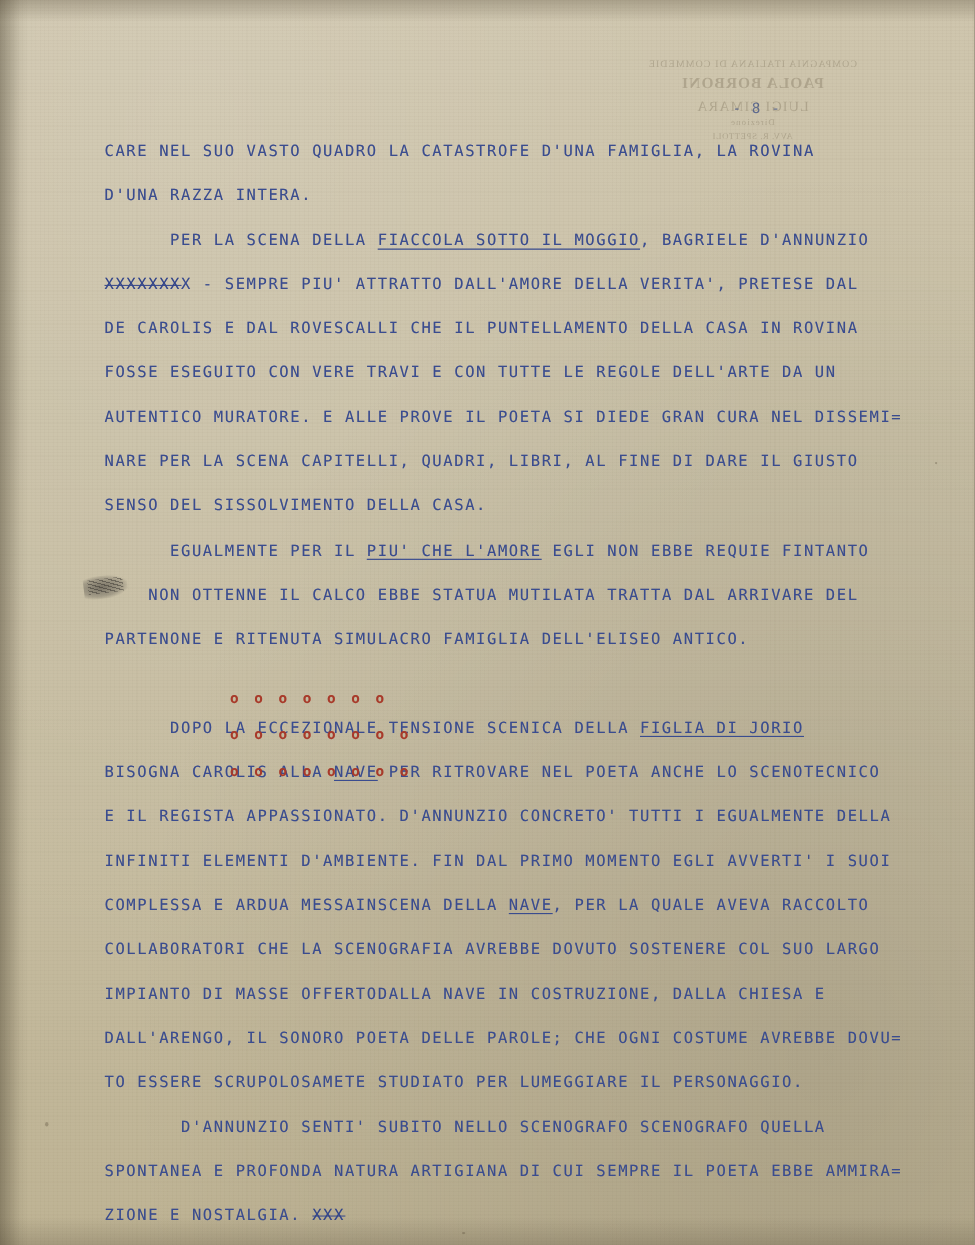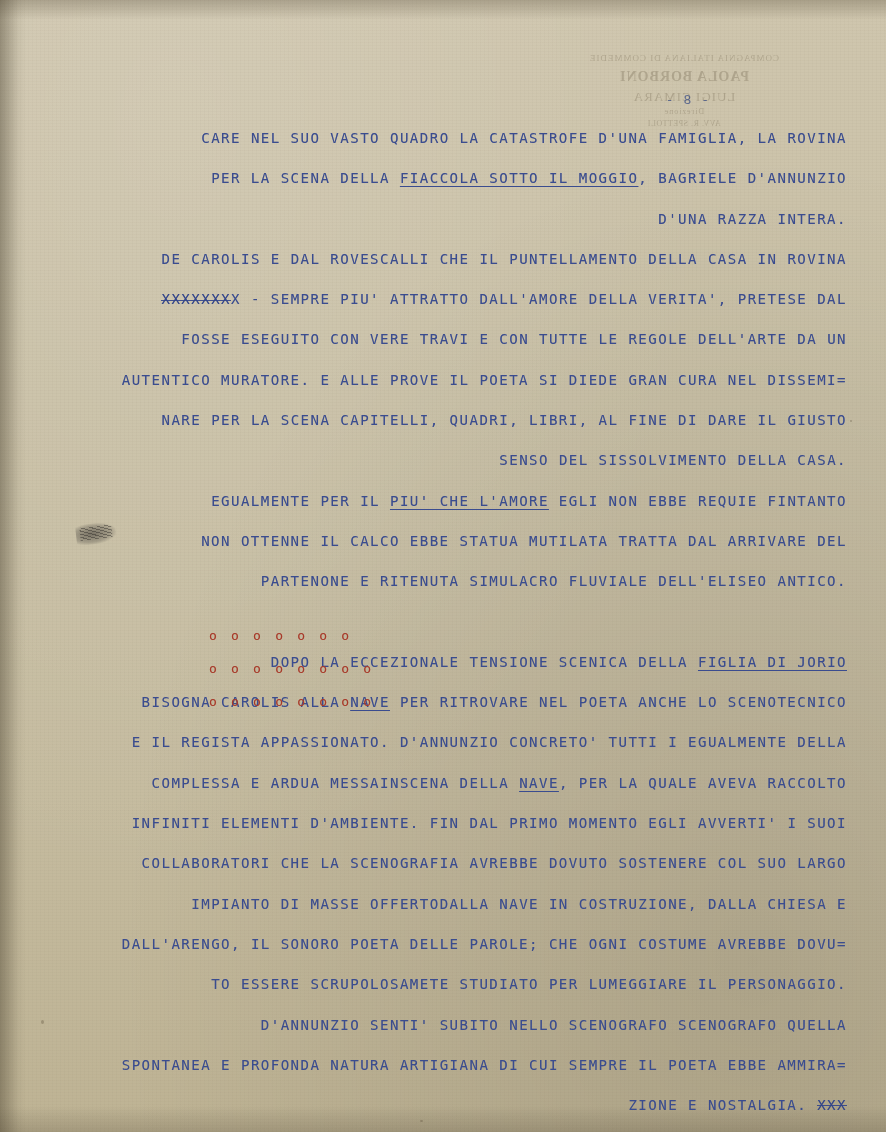--- a/index.html
+++ b/index.html
@@ -100,21 +100,20 @@
     color: #3a4c8f;
     font-size: 14.1px;
     letter-spacing: 1.45px;
     line-height: 40.3px;
     text-shadow: 0 0 0.5px rgba(58,76,143,0.35);
   }
 
   .line {
     white-space: pre;
     height: 40.3px;
-    text-align: right;
   }
 
   .u {
     text-decoration: underline;
     text-underline-offset: 3px;
   }
 
   
   .strikeover {
     position: relative;
@@ -154,20 +153,21 @@
     position: absolute;
     left: 209px;
     top: 608px;
     color: #a83a2a;
     font-family: "DejaVu Sans Mono", monospace;
     font-size: 13px;
     letter-spacing: 3.2px;
     line-height: 11px;
     white-space: pre;
     text-shadow: 0 0 0.4px rgba(168,58,42,0.4);
+    font-weight: bold;
   }
 
   .speck {
     position: absolute;
     background: rgba(90,78,58,0.35);
     border-radius: 50%;
     pointer-events: none;
   }
 </style>
 </head>
@@ -185,37 +185,37 @@
     <div class="st-big">PAOLA BORBONI</div>
     <div class="st-mid">LUIGI CIMARA</div>
     <div class="st-tiny">Direzione</div>
     <div class="st-phone">AVV. R. SPETTOLI</div>
   </div>
 
   <div class="pagenum">- 8 -</div>
 
   <div id="body-text">
       <div class="line"><span>CARE NEL SUO VASTO QUADRO LA CATASTROFE D'UNA FAMIGLIA, LA ROVINA</span></div>
+      <div class="line"><span>D'UNA RAZZA INTERA.</span></div>
       <div class="line"><span>      PER LA SCENA DELLA </span><span class="u">FIACCOLA SOTTO IL MOGGIO</span><span>, BAGRIELE D'ANNUNZIO</span></div>
-      <div class="line"><span>D'UNA RAZZA INTERA.</span></div>
+      <div class="line"><span class="strikeover">XXXXXXX</span><span>X - SEMPRE PIU' ATTRATTO DALL'AMORE DELLA VERITA', PRETESE DAL</span></div>
       <div class="line"><span>DE CAROLIS E DAL ROVESCALLI CHE IL PUNTELLAMENTO DELLA CASA IN ROVINA</span></div>
-      <div class="line"><span class="strikeover">XXXXXXX</span><span>X - SEMPRE PIU' ATTRATTO DALL'AMORE DELLA VERITA', PRETESE DAL</span></div>
       <div class="line"><span>FOSSE ESEGUITO CON VERE TRAVI E CON TUTTE LE REGOLE DELL'ARTE DA UN</span></div>
       <div class="line"><span>AUTENTICO MURATORE. E ALLE PROVE IL POETA SI DIEDE GRAN CURA NEL DISSEMI=</span></div>
       <div class="line"><span>NARE PER LA SCENA CAPITELLI, QUADRI, LIBRI, AL FINE DI DARE IL GIUSTO</span></div>
       <div class="line"><span>SENSO DEL SISSOLVIMENTO DELLA CASA.</span></div>
       <div class="line"><span>      EGUALMENTE PER IL </span><span class="u">PIU' CHE L'AMORE</span><span> EGLI NON EBBE REQUIE FINTANTO</span></div>
       <div class="line"><span>    NON OTTENNE IL CALCO EBBE STATUA MUTILATA </span><span style="font-weight: normal;">TRATTA</span><span> DAL ARRIVARE DEL</span></div>
-      <div class="line"><span>PARTENONE E RITENUTA SIMULACRO FLUVIALE DELL'ELISEO ANTICO.</span></div>
+      <div class="line"><span>PARTENONE E RITENUTA SIMULACRO FAMIGLIA DELL'ELISEO ANTICO.</span></div>
       <div class="line"><span></span></div>
       <div class="line"><span>      DOPO LA ECCEZIONALE TENSIONE SCENICA DELLA </span><span class="u">FIGLIA DI JORIO</span></div>
       <div class="line"><span>BISOGNA CAROLIS ALLA </span><span class="u">NAVE</span><span> PER RITROVARE NEL POETA ANCHE LO SCENOTECNICO</span></div>
       <div class="line"><span>E IL REGISTA APPASSIONATO. D'ANNUNZIO CONCRETO' TUTTI I EGUALMENTE DELLA</span></div>
+      <div class="line"><span>INFINITI ELEMENTI D'AMBIENTE. FIN DAL PRIMO MOMENTO EGLI AVVERTI' I SUOI</span></div>
       <div class="line"><span>COMPLESSA E ARDUA MESSAINSCENA DELLA </span><span class="u">NAVE</span><span>, PER LA QUALE AVEVA RACCOLTO</span></div>
-      <div class="line"><span>INFINITI ELEMENTI D'AMBIENTE. FIN DAL PRIMO MOMENTO EGLI AVVERTI' I SUOI</span></div>
       <div class="line"><span>COLLABORATORI CHE LA SCENOGRAFIA AVREBBE DOVUTO SOSTENERE COL SUO LARGO</span></div>
       <div class="line"><span>IMPIANTO DI MASSE OFFERTODALLA NAVE IN COSTRUZIONE, DALLA CHIESA E</span></div>
       <div class="line"><span>DALL'ARENGO, IL SONORO POETA DELLE PAROLE; CHE OGNI COSTUME AVREBBE DOVU=</span></div>
       <div class="line"><span>TO ESSERE SCRUPOLOSAMETE STUDIATO PER LUMEGGIARE IL PERSONAGGIO.</span></div>
       <div class="line"><span>       D'ANNUNZIO SENTI' SUBITO NELLO SCENOGRAFO SCENOGRAFO QUELLA</span></div>
       <div class="line"><span>SPONTANEA E PROFONDA NATURA ARTIGIANA DI CUI SEMPRE IL POETA EBBE AMMIRA=</span></div>
       <div class="line"><span>ZIONE E NOSTALGIA. </span><span class="strikeover">XXX</span></div>
     </div>
 
   <div class="smudge"></div>

